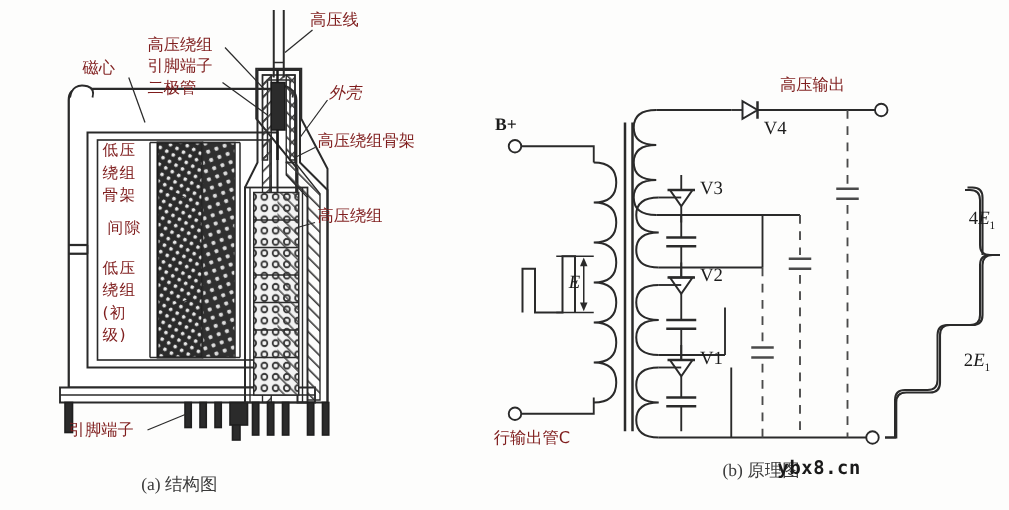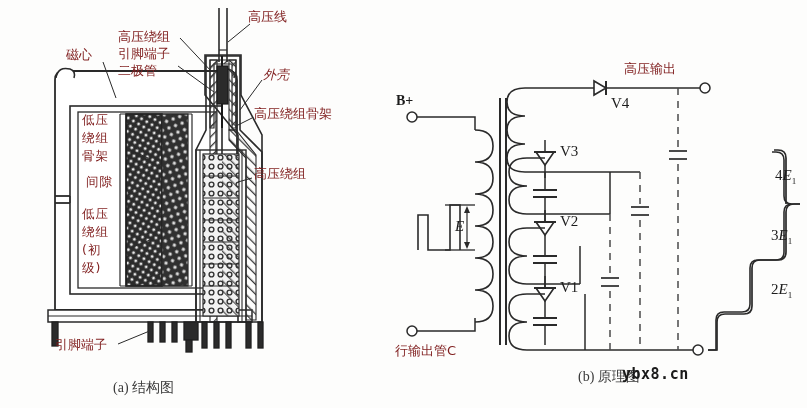--- a/index.html
+++ b/index.html
@@ -420,23 +420,20 @@
 
   <div class="ser" style="left:560px; top:143px; font-size:15px;">V3</div>
 
   <div class="ser" style="left:560px; top:213px; font-size:15px;">V2</div>
 
   <div class="ser" style="left:560px; top:279px; font-size:15px;">V1</div>
 
   <div class="ser" style="left:756px; top:264px; font-size:15px;">
     <span>2</span><i>E</i><sub>1</sub>
   </div>
-  <div class="ser" style="left:756px; top:210px; font-size:15px;">
-    <span>3</span><i>E</i><sub>1</sub>
-  </div>
   <div class="ser" style="left:760px; top:150px; font-size:15px;">
     <span>4</span><i>E</i><sub>1</sub>
   </div>
 
   <div class="cap" style="left:578px; top:368px;">(b) 原理图</div>
 
   <div class="watermark" style="left:622px; top:365px;">ybx8.cn</div>
 
 </div>
 

